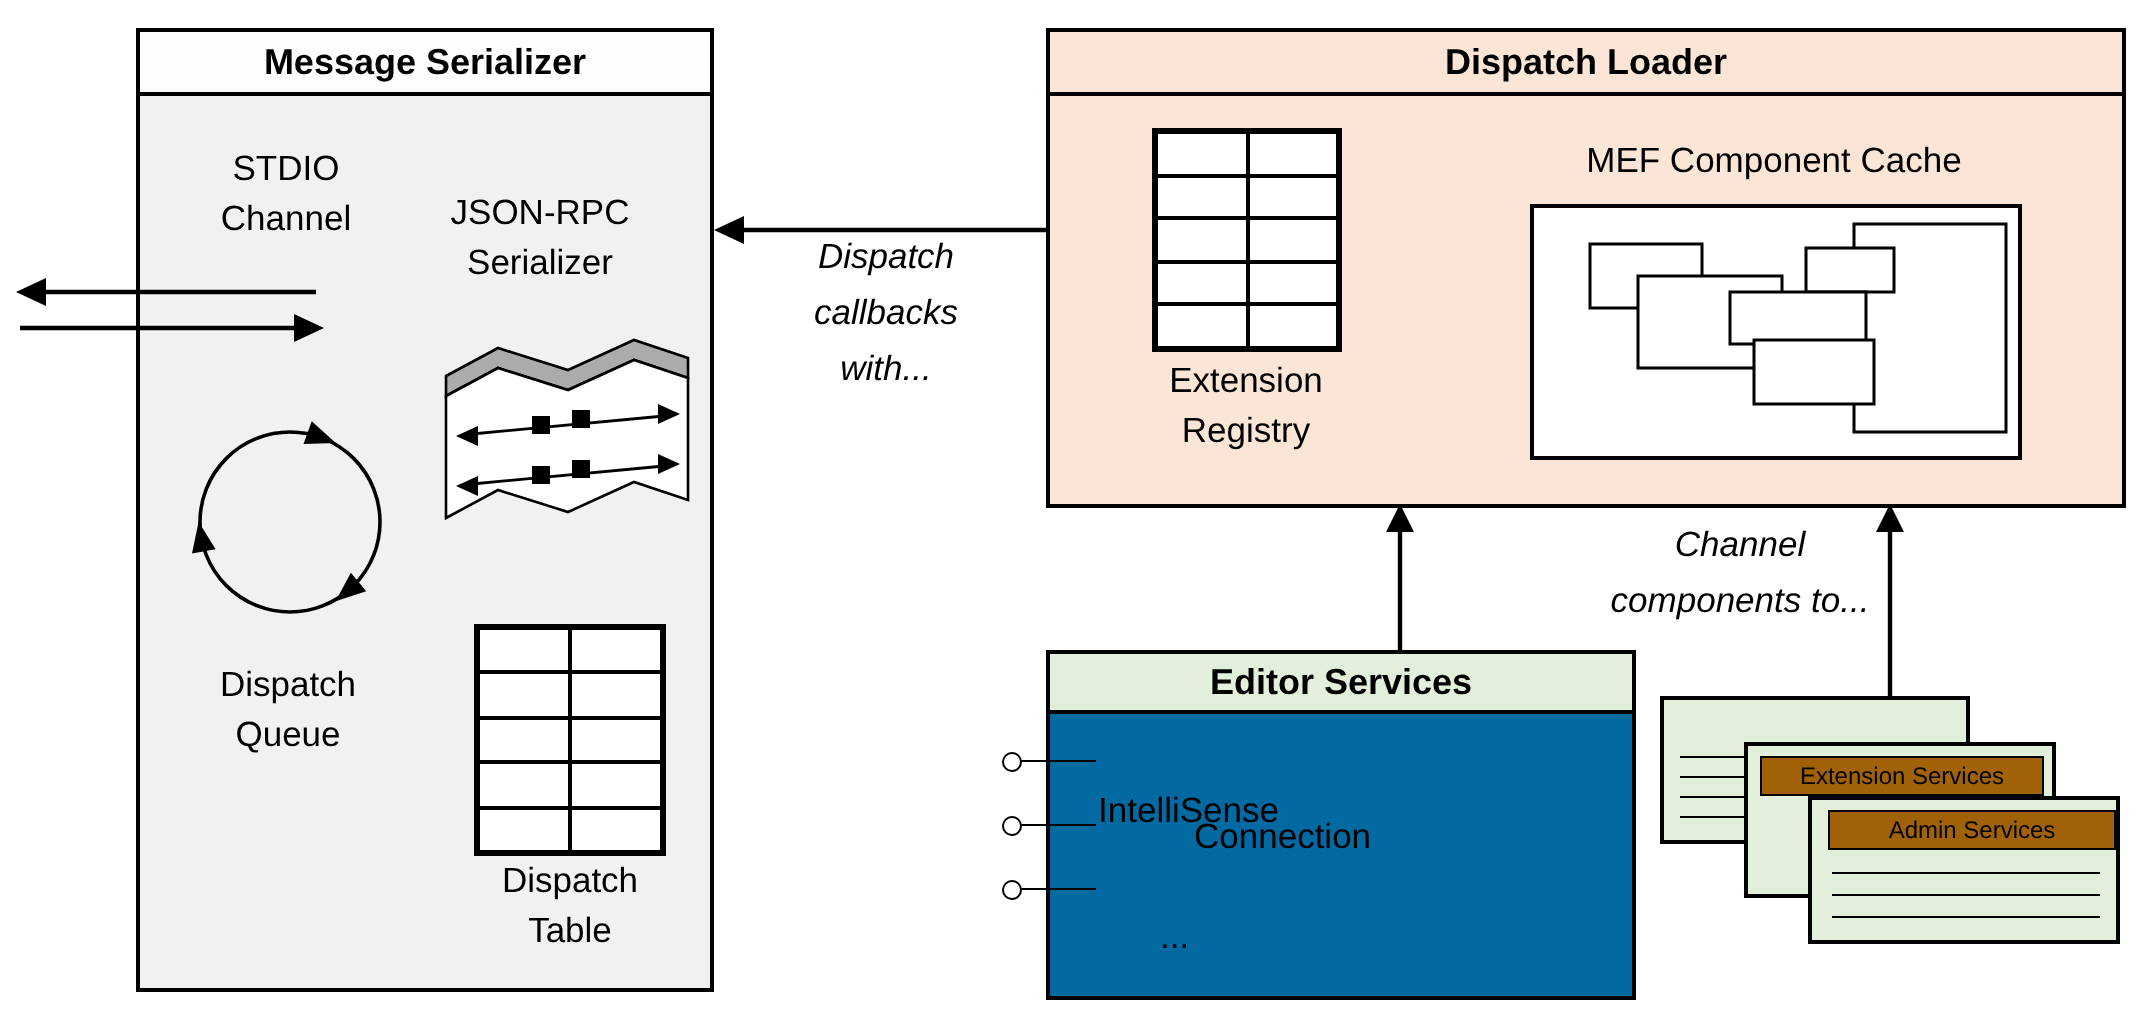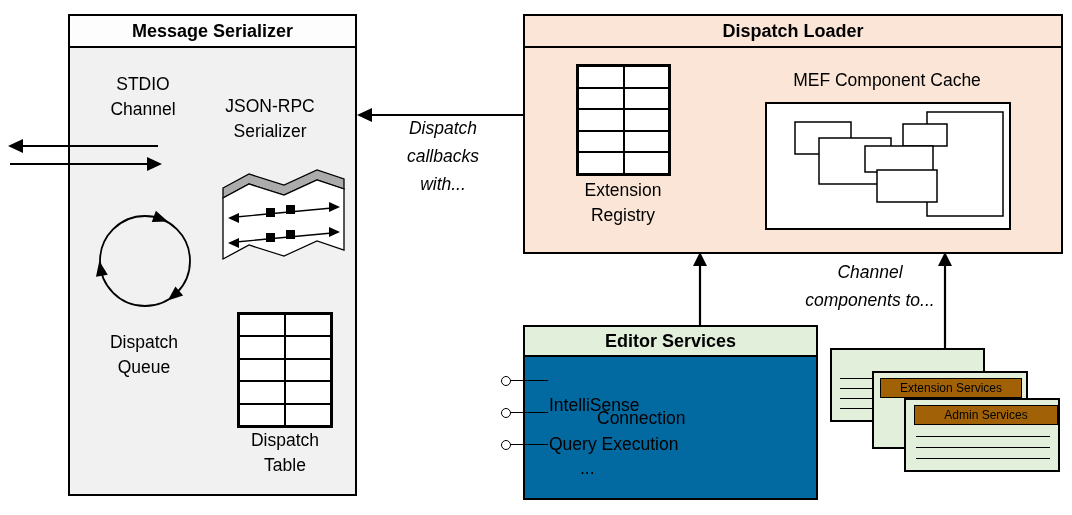--- a/index.html
+++ b/index.html
@@ -152,21 +152,20 @@
 
   <div class="lbl ital" style="left:755px; top:258px; width:230px;">Channel
 components to...</div>
 
   <div class="box box-es">
     <div class="hdr hdr-es">Editor Services</div>
   </div>
 
   <div class="es-item" style="left:549px; top:370px;margin-top:25px;">IntelliSense</div>
   <div class="es-item" style="left:549px; top:408px;margin-left:48px;">Connection</div>
-  <div class="es-item" style="left:549px; top:434px;">Query Execution</div>
   <div class="es-item" style="left:580px; top:458px;">...</div>
 
   <span class="pin-circle" style="left:501px; top:376px;"></span>
   <span class="pin-line" style="left:510px; top:380px;"></span>
   <span class="pin-circle" style="left:501px; top:408px;"></span>
   <span class="pin-line" style="left:510px; top:412px;"></span>
   <span class="pin-circle" style="left:501px; top:440px;"></span>
   <span class="pin-line" style="left:510px; top:444px;"></span>
 
   <div class="card" style="left:830px; top:348px; width:155px; height:74px;">

